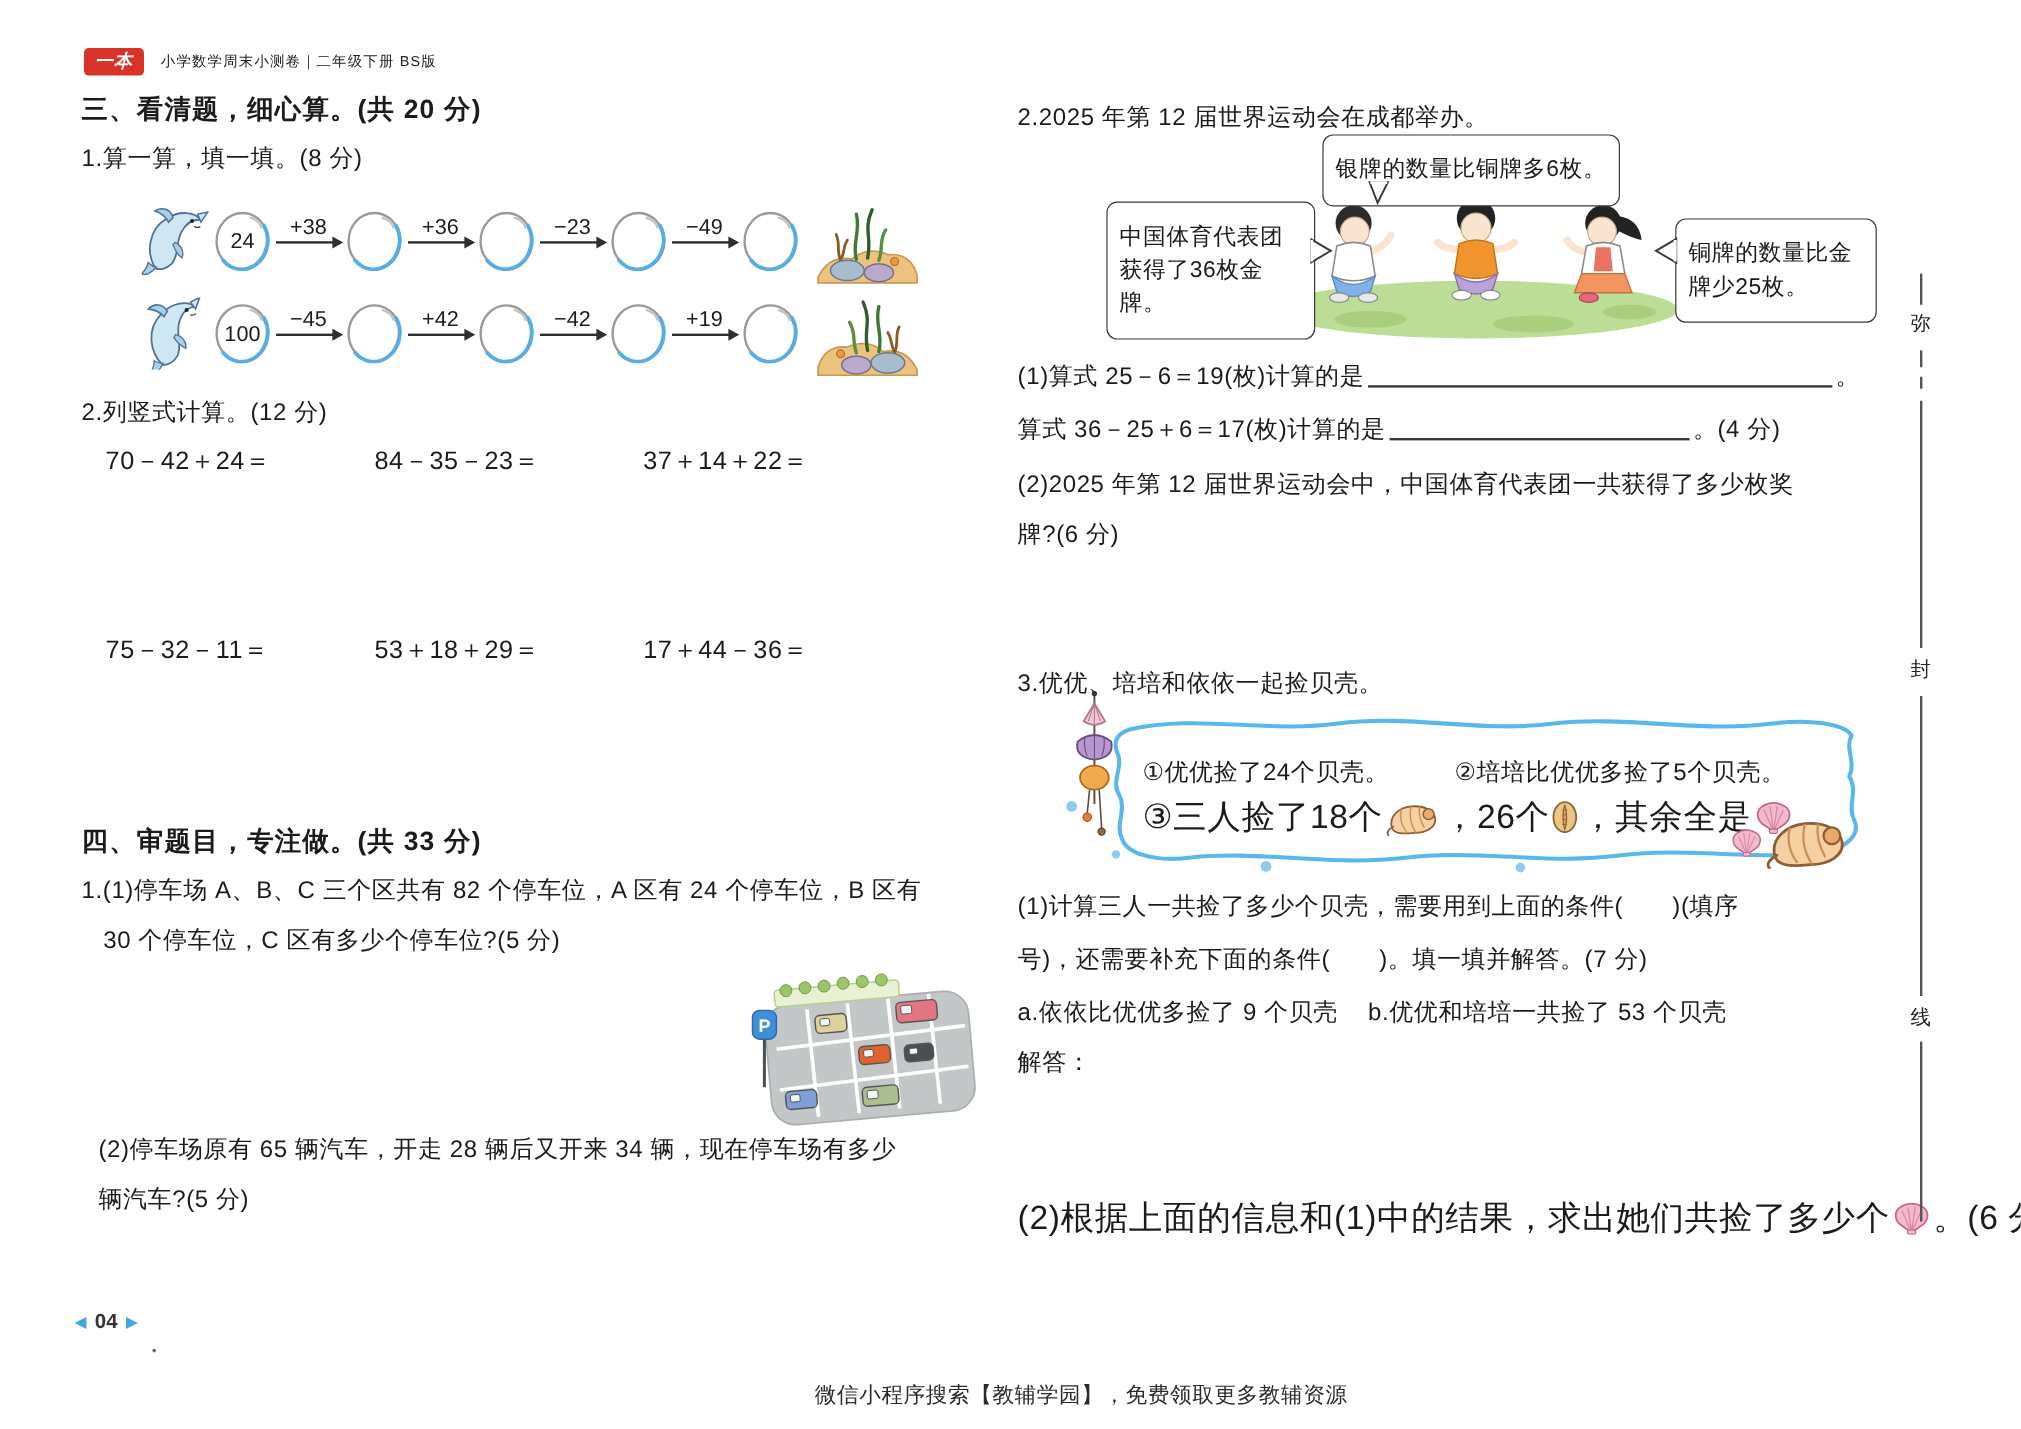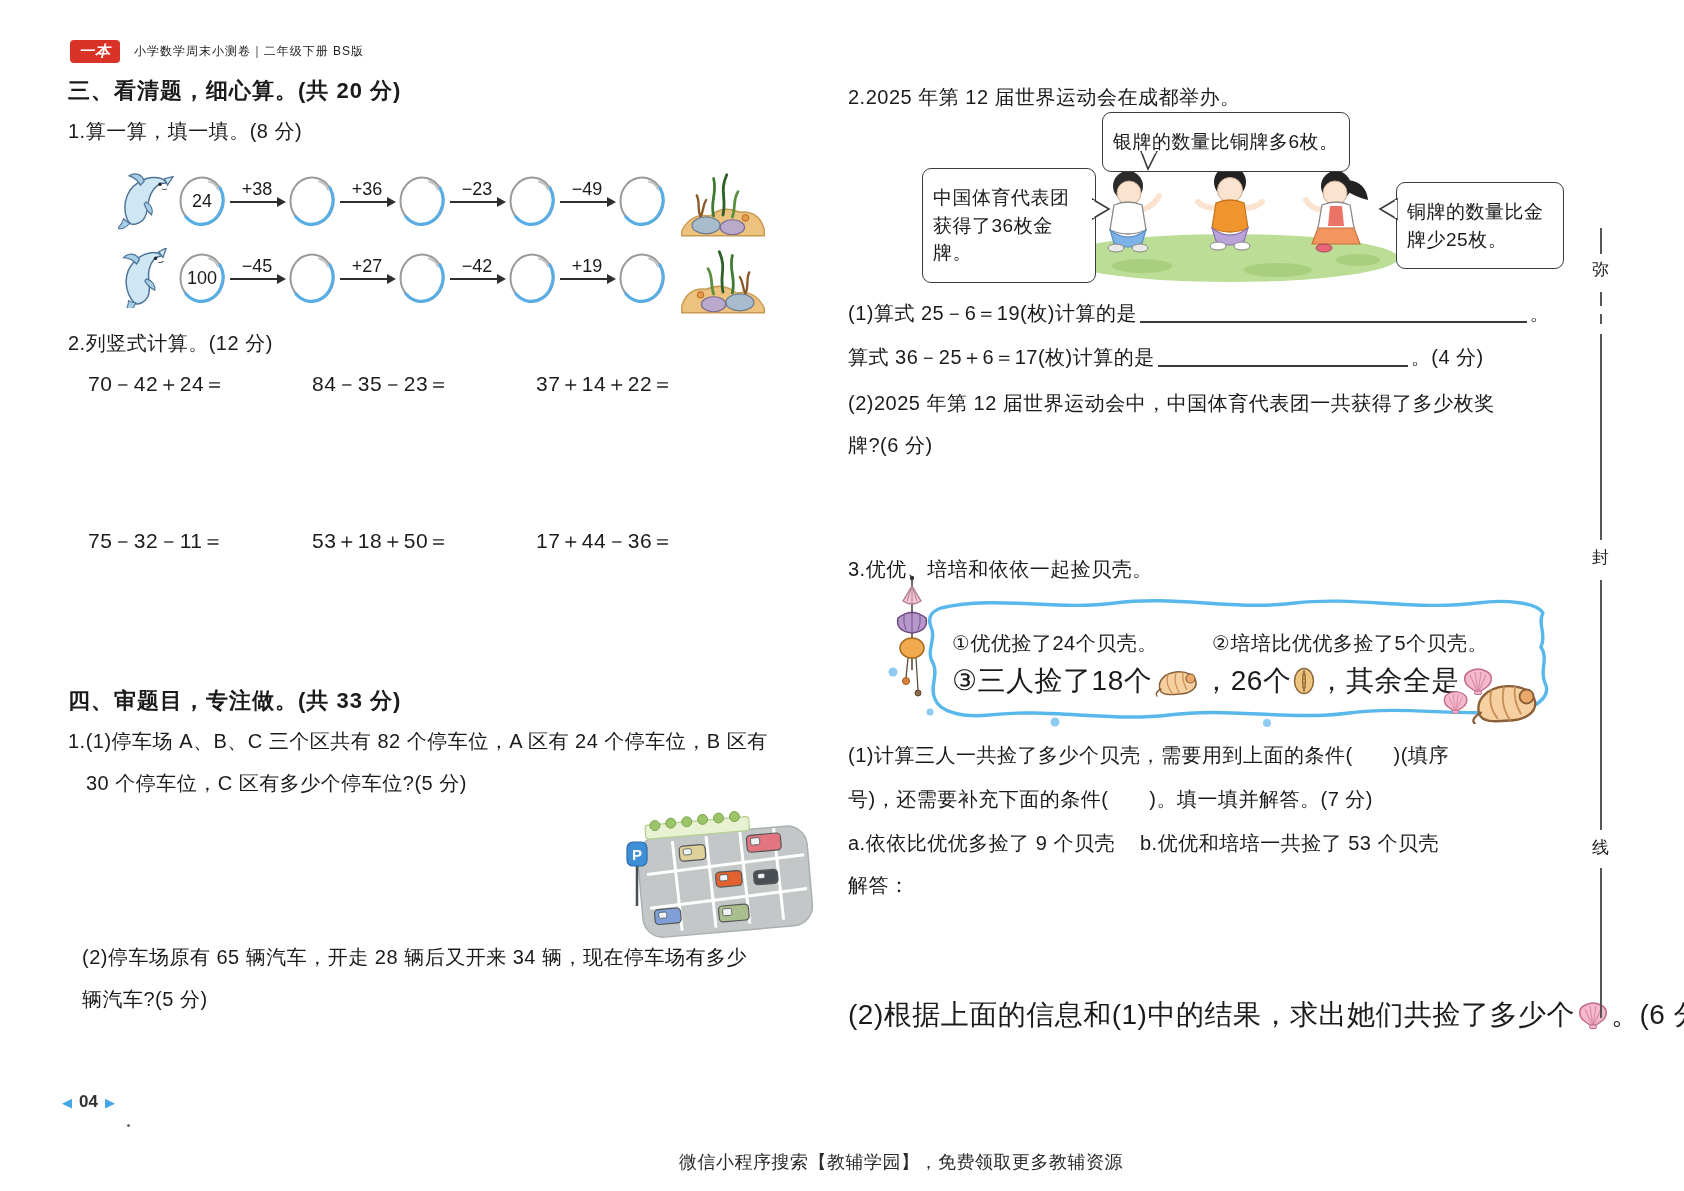--- a/index.html
+++ b/index.html
@@ -152,21 +152,21 @@
       <span class="num">100</span>
     </span>
     <span class="op">
         <span class="op-label">−45</span>
         <span class="arrow"></span>
       </span>
     <span class="bubble"><svg width="46" height="50" viewBox="0 0 46 50">
           <use href="#bubble-shape"></use>
         </svg></span>
     <span class="op">
-        <span class="op-label">+27</span>
+        <span class="op-label">+42</span>
         <span class="arrow"></span>
       </span>
     <span class="bubble"><svg width="46" height="50" viewBox="0 0 46 50">
           <use href="#bubble-shape"></use>
         </svg></span>
     <span class="op">
         <span class="op-label">−42</span>
         <span class="arrow"></span>
       </span>
     <span class="bubble"><svg width="46" height="50" viewBox="0 0 46 50">
@@ -182,21 +182,21 @@
     <svg width="90" height="76" viewBox="0 0 96 80" style="margin-left:8px">
         <use href="#coral-shape" transform="translate(96 0) scale(-1 1)"></use>
       </svg>
   </div>
 
   <div class="txt" style="left:68px;top:330px">2.列竖式计算。(12 分)</div>
   <span class="expr" style="left:88px;top:370px">70－42＋24＝</span>
   <span class="expr" style="left:312px;top:370px">84－35－23＝</span>
   <span class="expr" style="left:536px;top:370px">37＋14＋22＝</span>
   <span class="expr" style="left:88px;top:527px">75－32－11＝</span>
-  <span class="expr" style="left:312px;top:527px">53＋18＋50＝</span>
+  <span class="expr" style="left:312px;top:527px">53＋18＋29＝</span>
   <span class="expr" style="left:536px;top:527px">17＋44－36＝</span>
 
   <div class="txt h-sec" style="left:68px;top:686px">四、审题目，专注做。(共 33 分)</div>
   <div class="txt" style="left:68px;top:728px">1.(1)停车场 A、B、C 三个区共有 82 个停车位，A 区有 24 个停车位，B 区有</div>
   <div class="txt" style="left:86px;top:770px">30 个停车位，C 区有多少个停车位?(5 分)</div>
 
   <svg class="abs" style="left:626px;top:806px" width="190" height="138" viewBox="0 0 190 138">
     <g transform="rotate(-5 95 75)">
       <rect x="14" y="26" width="170" height="100" rx="20" fill="#c3c7c8" stroke="#aab0b1" stroke-width="1.5"></rect>
       <g stroke="#ffffff" stroke-width="3">

